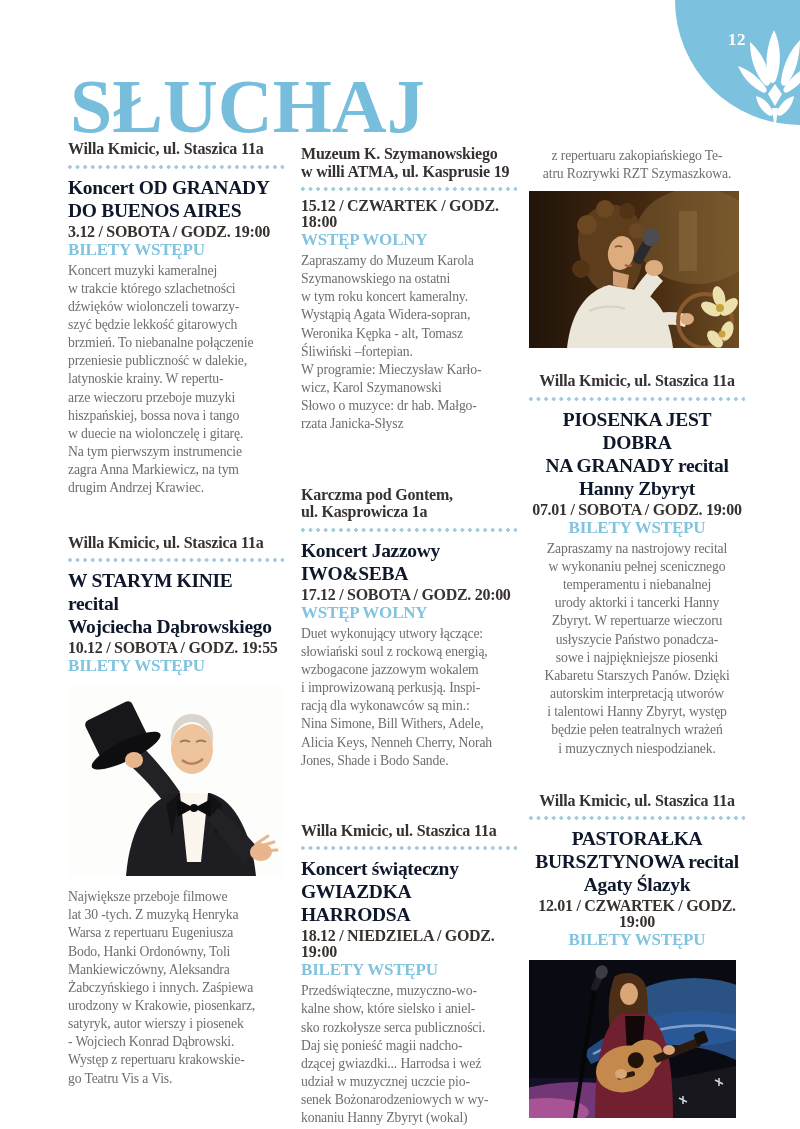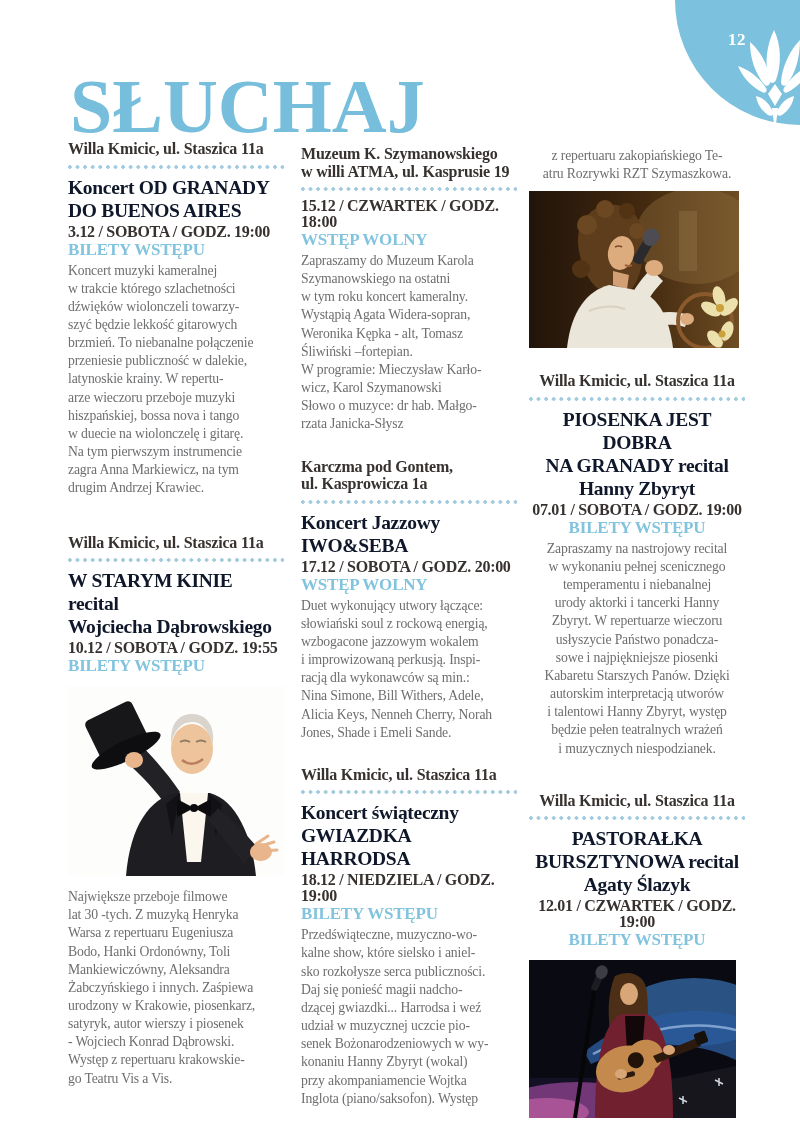--- a/index.html
+++ b/index.html
@@ -17,21 +17,21 @@
   
   .main-title{position:absolute;left:62px;top:60px;margin:8px;
     font-size:76px;font-weight:bold;color:#76bedb;line-height:1;letter-spacing:0px;}
   
   .col{position:absolute;top:140px;width:216px;}
   #col1{left:68px;}
   #col2{left:301px;top:145px;}
   #col3{left:529px;top:145px;text-align:center;}
   .sec{margin-top:0;}
   #col1 .sec + .sec{margin-top:36px;}
-  #col2 .sec + .sec{margin-top:24px;}
+  #col2 .sec + .sec{margin-top:52px;}
   #col3 .sec{margin-top:24px;}
   #col3 .sec + .sec{margin-top:34px;}
   .venue{font-size:16px;font-weight:bold;color:#37322f;line-height:17.5px;
     letter-spacing:-0.2px;white-space:pre-line;margin:0;}
   .dots{height:4px;margin:7px 0;background-repeat:repeat-x;
     background-image:radial-gradient(circle at 2px 2px,#a2cbdf 1.6px,rgba(0,0,0,0) 1.9px);
     background-size:7.6px 4px;}
   .etitle{font-size:19.5px;font-weight:bold;color:#0f172a;line-height:23px;
     margin:0;letter-spacing:-0.3px;white-space:pre-line;}
   .edate{font-size:16px;font-weight:bold;color:#37322f;line-height:16px;
@@ -176,21 +176,21 @@
 IWO&amp;SEBA</h2>
       <div class="edate">17.12 / SOBOTA / GODZ. 20:00</div>
       <div class="adm">WSTĘP WOLNY</div>
       <p class="body">Duet wykonujący utwory łączące:
 słowiański soul z rockową energią,
 wzbogacone jazzowym wokalem
 i improwizowaną perkusją. Inspi-
 racją dla wykonawców są min.:
 Nina Simone, Bill Withers, Adele,
 Alicia Keys, Nenneh Cherry, Norah
-Jones, Shade i Emeli Sande.</p>
+Jones, Shade i Bodo Sande.</p>
     </div>
 
     <div class="sec">
       <div class="venue">Willa Kmicic, ul. Staszica 11a</div>
       <div class="dots"></div>
       <h2 class="etitle">Koncert świąteczny
 GWIAZDKA HARRODSA</h2>
       <div class="edate">18.12 / NIEDZIELA / GODZ. 19:00</div>
       <div class="adm">BILETY WSTĘPU</div>
       <p class="body">Przedświąteczne, muzyczno-wo-

